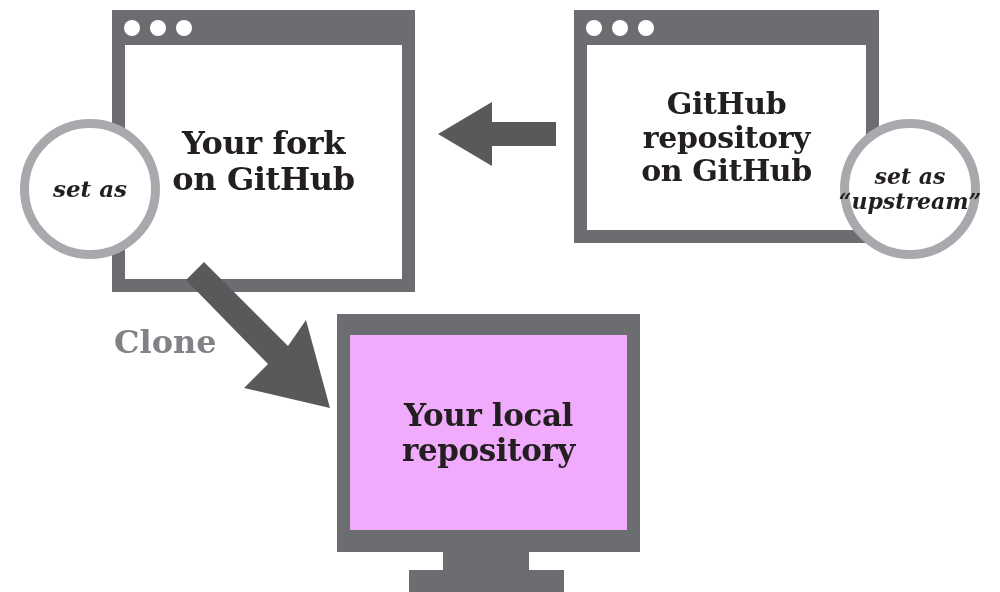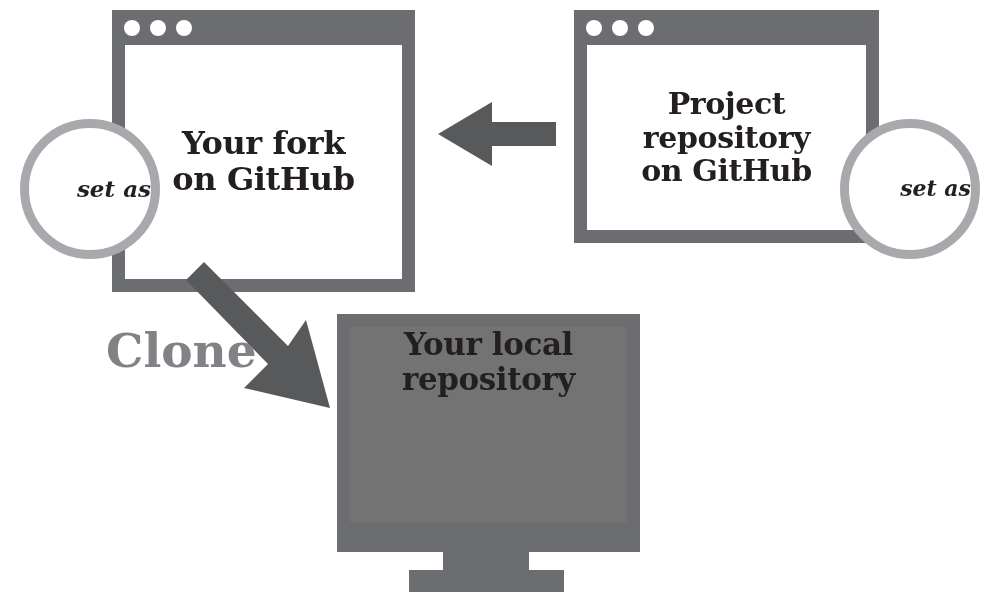--- a/index.html
+++ b/index.html
@@ -62,43 +62,45 @@
   }
 
   
   .monitor-body {
     position: absolute;
     background: #6b6d70;
     box-sizing: border-box;
   }
   .monitor-screen {
     position: absolute;
-    background: #737373;
-    display: flex;
+    background: #f0abfc;
+    display: flex;
+    align-items: center;
     justify-content: center;
+    margin-top: 8px;
   }
   .monitor-neck {
     position: absolute;
     background: #6b6d70;
   }
   .monitor-foot {
     position: absolute;
     background: #6b6d70;
   }
 
   
   .annot-circle {
     position: absolute;
     border-radius: 50%;
     background: #ffffff;
     border: 9px solid #a7a9ac;
     box-sizing: border-box;
     display: flex;
     align-items: center;
-    justify-content: flex-end;
+    justify-content: center;
   }
   .annot-text {
     color: #231f20;
     font-style: italic;
     font-weight: bold;
     text-align: center;
     line-height: 1.14;
     font-family: "DejaVu Serif", "Liberation Serif", serif;
   }
 
@@ -146,52 +148,53 @@
   </div>
 
   <div class="browser" style="left:574px; top:10px; width:305px; height:233px;">
     <div class="titlebar">
       <span class="dot"></span>
       <span class="dot"></span>
       <span class="dot"></span>
     </div>
     <div class="viewport">
       <div class="win-title" style="font-size:30px;">
-        <div>Project</div>
+        <div>GitHub</div>
         <div>repository</div>
         <div>on GitHub</div>
       </div>
     </div>
   </div>
 
   <svg class="arrow-svg" style="left:438px; top:100px;" width="118" height="68" viewBox="0 0 118 68">
     <polygon points="0,34 54,2 54,22 118,22 118,46 54,46 54,66" fill="#58595b"></polygon>
   </svg>
 
   <svg class="arrow-svg" style="left:178px; top:262px;" width="160" height="150" viewBox="0 0 160 150">
     <polygon points="8,18 26,0 110,84 128,58 152,146 66,126 90,102" fill="#58595b"></polygon>
   </svg>
-  <div class="arrow-label" style="left:106px; top:323px; font-size:47px;">Clone</div>
+  <div class="arrow-label" style="left:114px; top:323px; font-size:32px;">Clone</div>
 
   <div class="monitor-body" style="left:337px; top:314px; width:303px; height:238px;"></div>
   <div class="monitor-screen" style="left:350px; top:327px; width:277px; height:195px;">
     <div class="win-title" style="font-size:31px;">
       <div>Your local</div>
       <div>repository</div>
     </div>
   </div>
   <div class="monitor-neck" style="left:443px; top:552px; width:86px; height:18px;"></div>
   <div class="monitor-foot" style="left:409px; top:570px; width:155px; height:22px;"></div>
 
   <div class="annot-circle" style="left:20px; top:119px; width:140px; height:140px;">
     <div class="annot-text" style="font-size:23px;">
       <div>set as</div>
     </div>
   </div>
 
   <div class="annot-circle" style="left:840px; top:119px; width:140px; height:140px;">
     <div class="annot-text" style="font-size:22px;">
       <div>set as</div>
+      <div>“upstream”</div>
     </div>
   </div>
 
 
 </div>
 
 </body></html>

